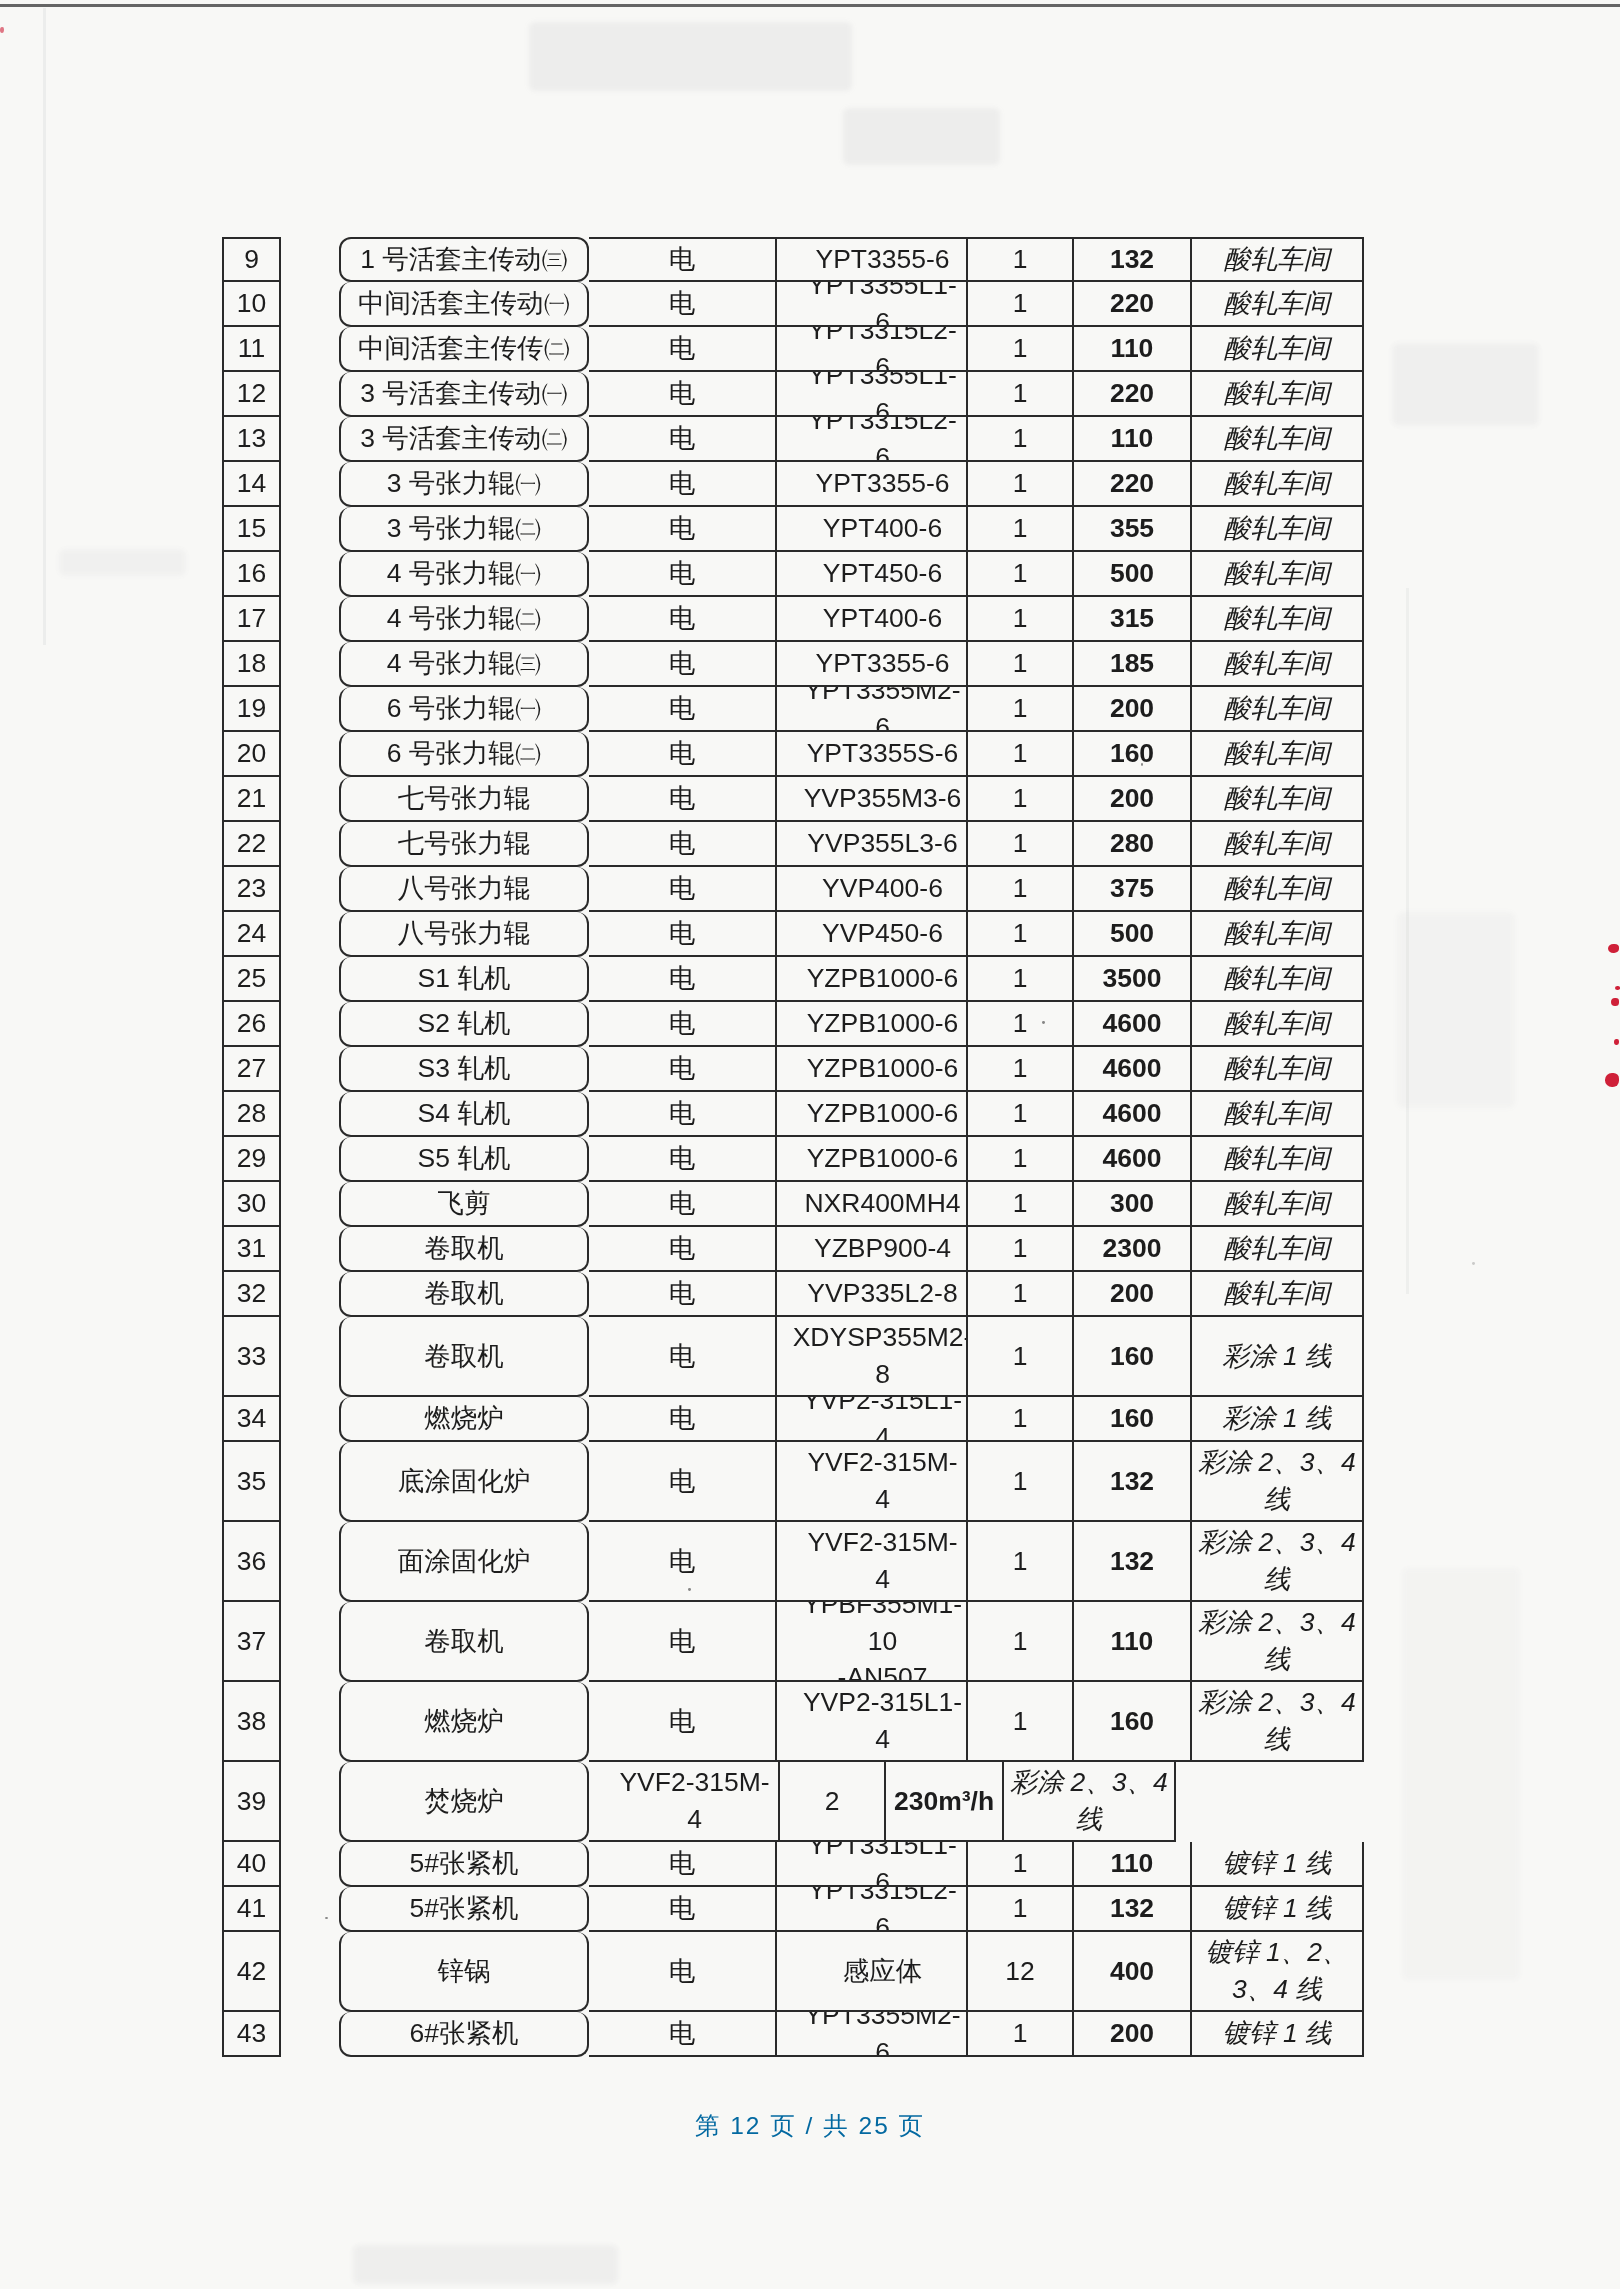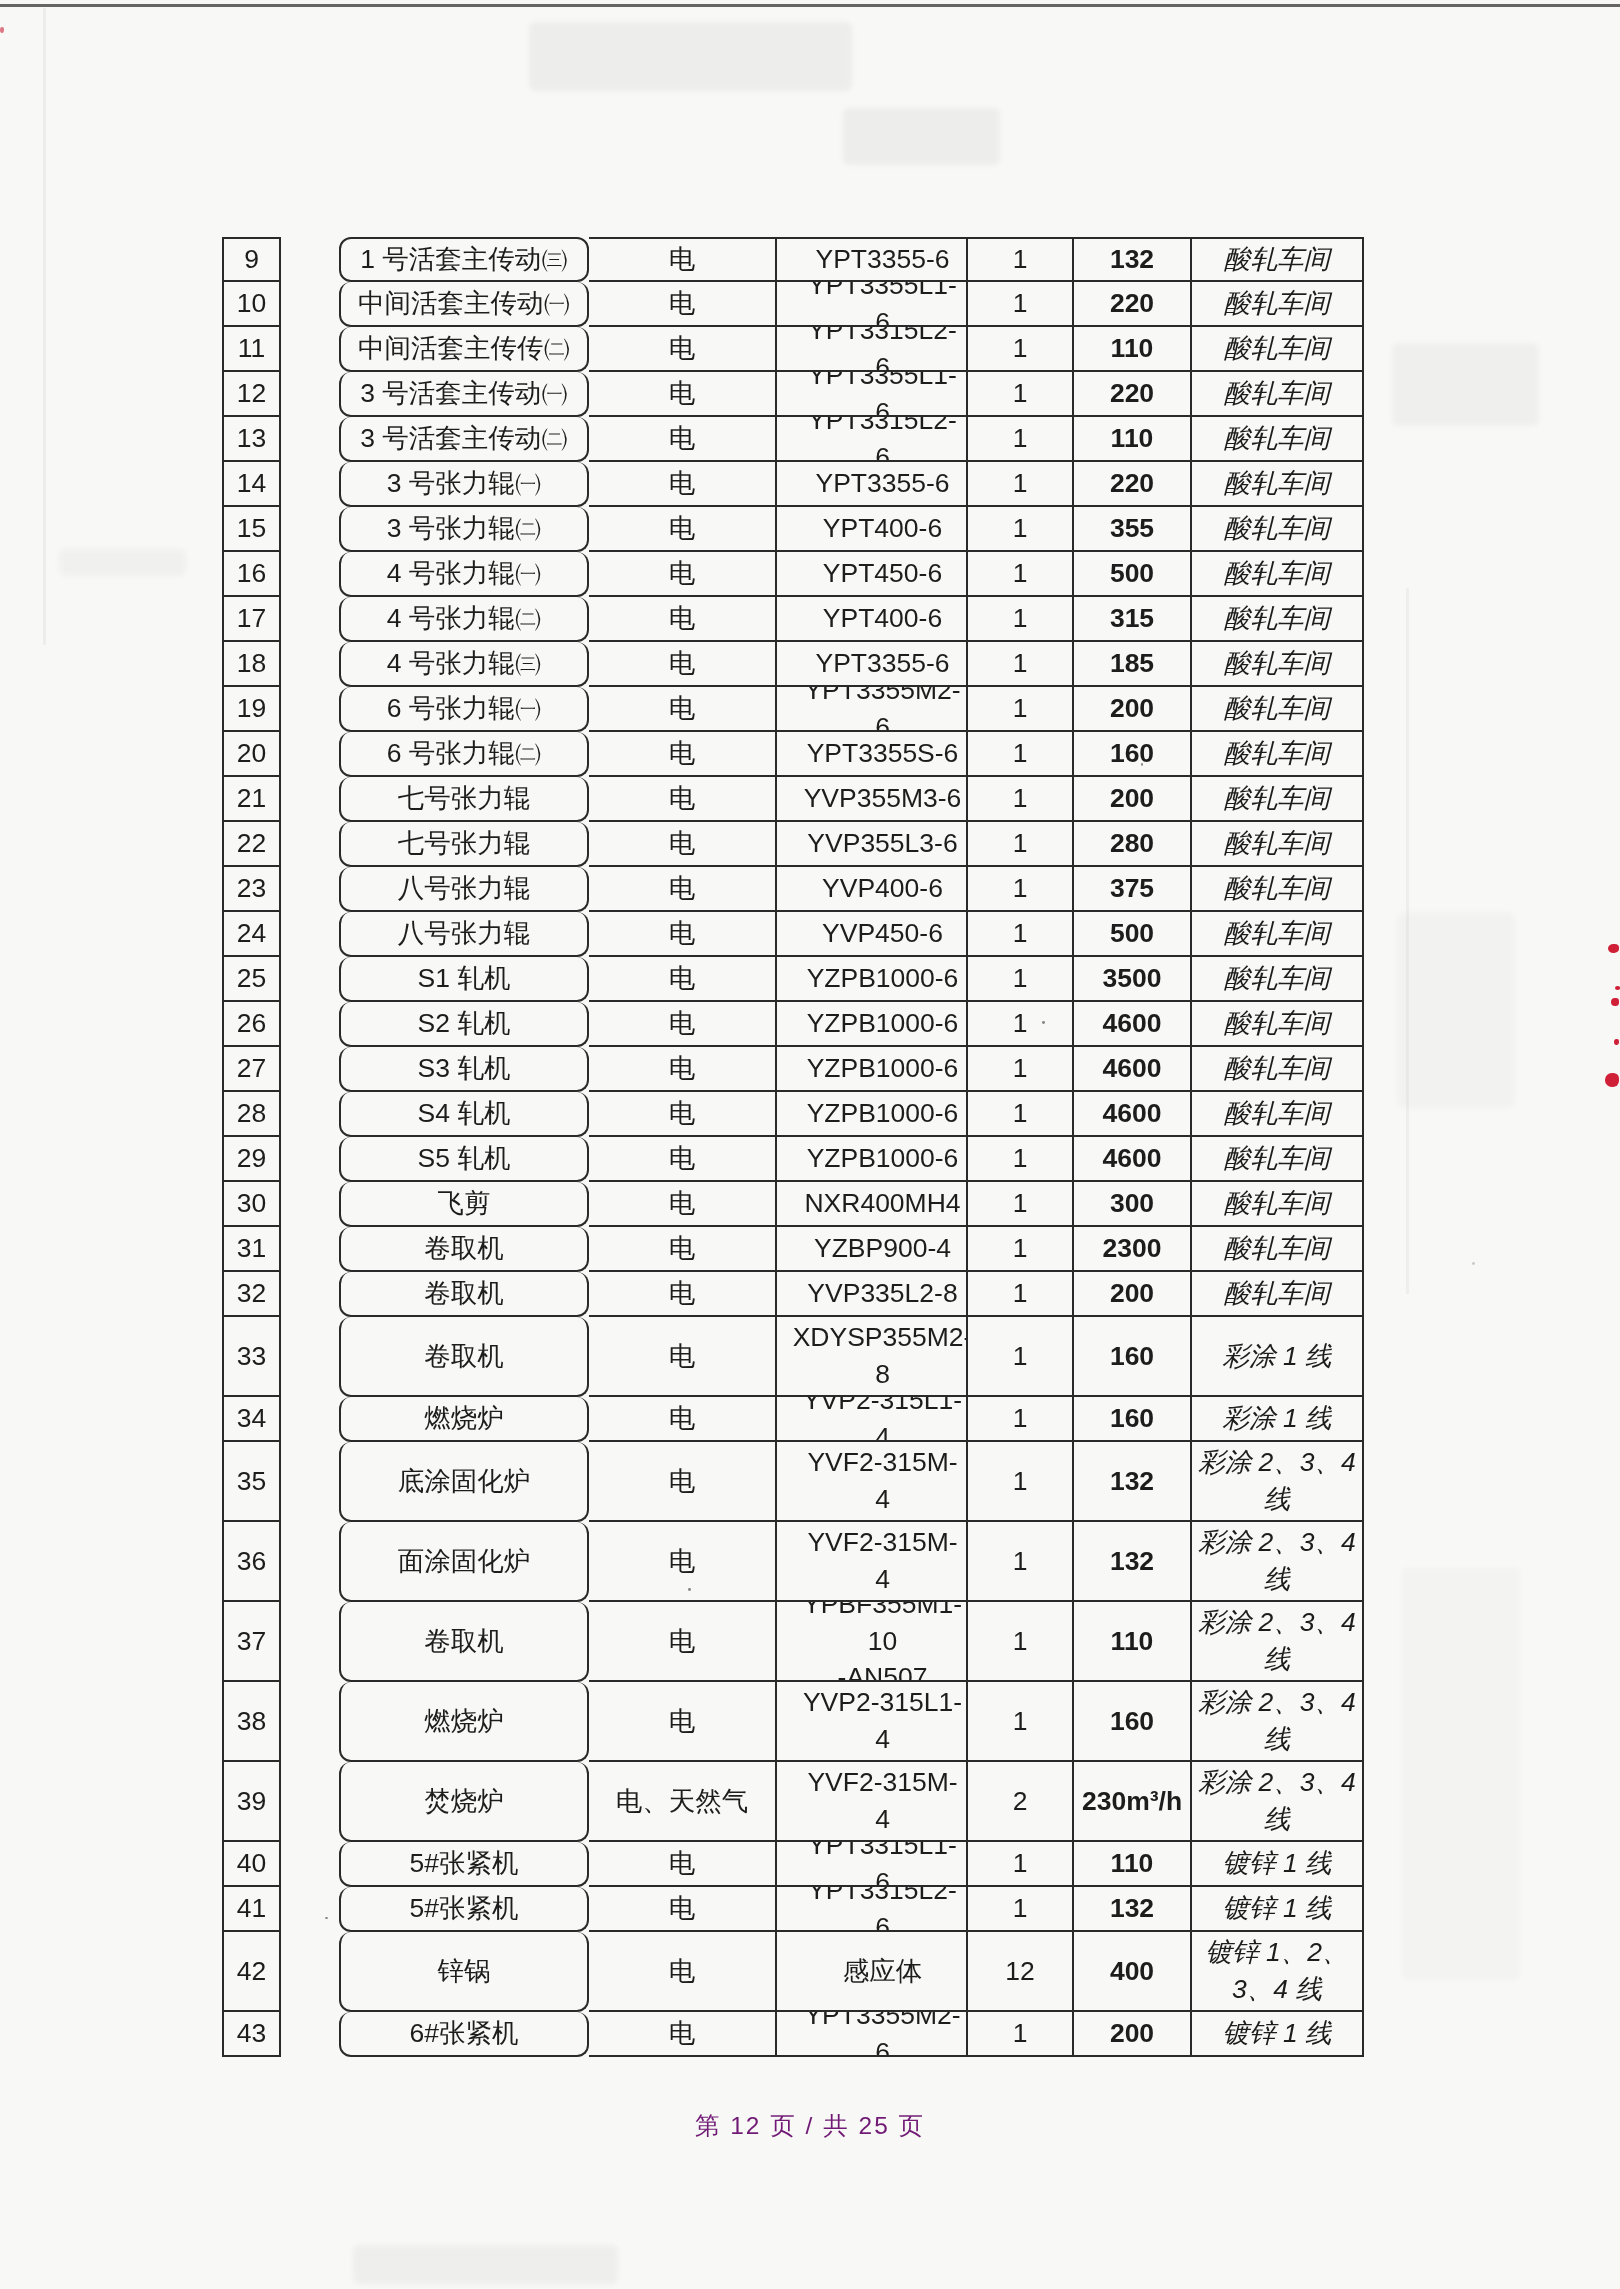--- a/index.html
+++ b/index.html
@@ -45,21 +45,21 @@
   .gapcol{width:58px;}
   .c-name{width:250px;border-left:2px solid var(--line);border-radius:12px;}
   .c-energy{width:188px;}
   .c-model{width:191px;padding-left:24px;}
   .c-qty{width:106px;}
   .c-power{width:118px;white-space:nowrap;font-weight:bold;}
   .c-workshop{width:172px;font-style:italic;}
 
   .footer{
     position:absolute;left:0;top:2109px;width:1620px;
-    text-align:center;font-size:24.5px;letter-spacing:2px;color:#701a75;
+    text-align:center;font-size:24.5px;letter-spacing:2px;color:#0369a1;
   }
 </style>
 </head>
 <body>
 
 <div class="page">
 
   <div class="scan-topline"></div>
   <div class="fold-left"></div>
   <div class="fold-right"></div>
@@ -475,21 +475,20 @@
         </div>
     <div class="cell c-qty">1</div>
     <div class="cell c-power">160</div>
     <div class="cell c-workshop">彩涂 2、3、4 线</div>
   </div>
 
   <div class="row row--tall">
     <div class="cell c-no">39</div>
     <div class="gapcol"></div>
     <div class="cell c-name">焚烧炉</div>
-    <div class="cell c-energy">电、天然气</div>
     <div class="cell c-model">
           <div>YVF2-315M-4</div>
         </div>
     <div class="cell c-qty">2</div>
     <div class="cell c-power">230m³/h</div>
     <div class="cell c-workshop">彩涂 2、3、4 线</div>
   </div>
 
   <div class="row">
     <div class="cell c-no">40</div>

